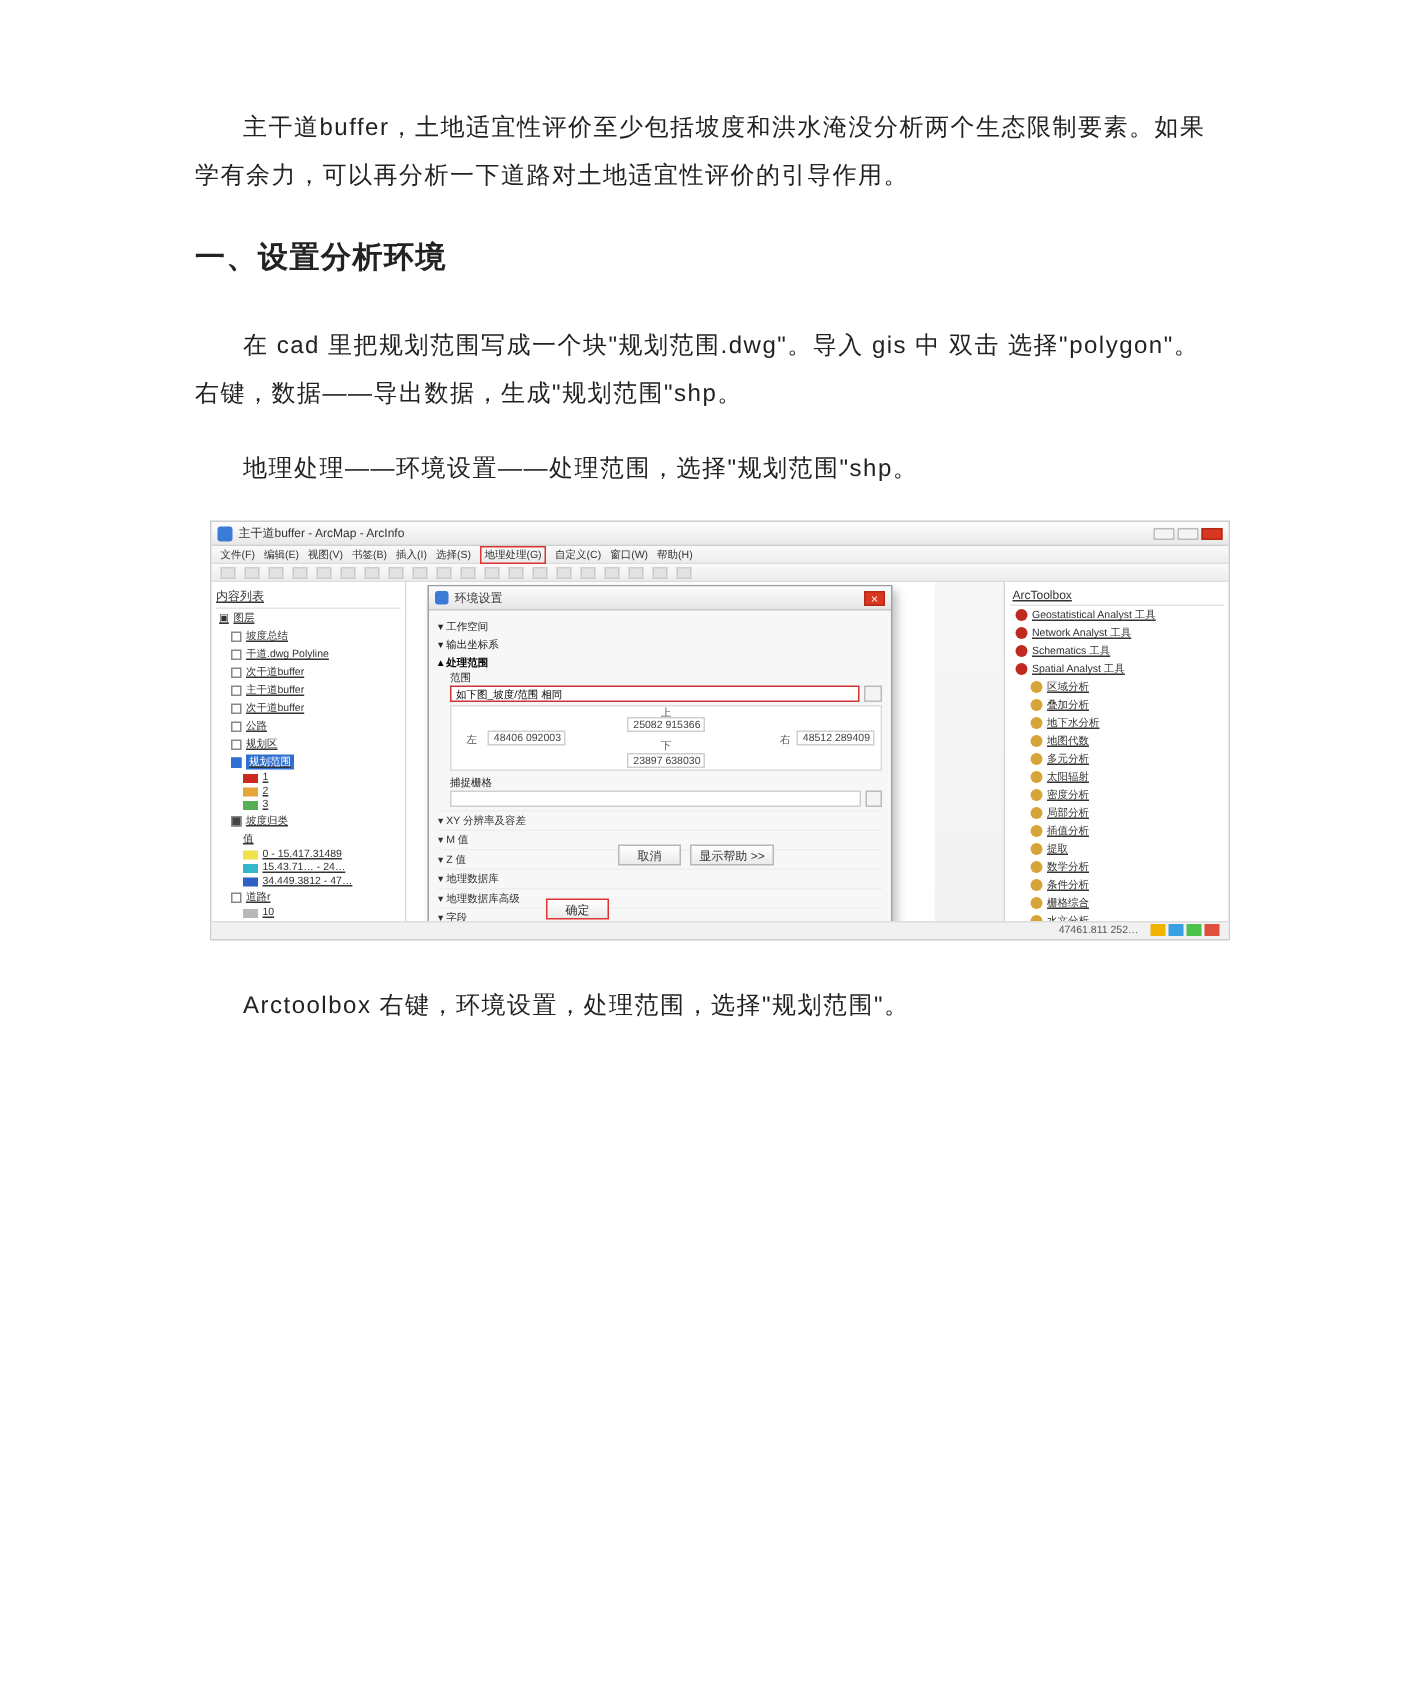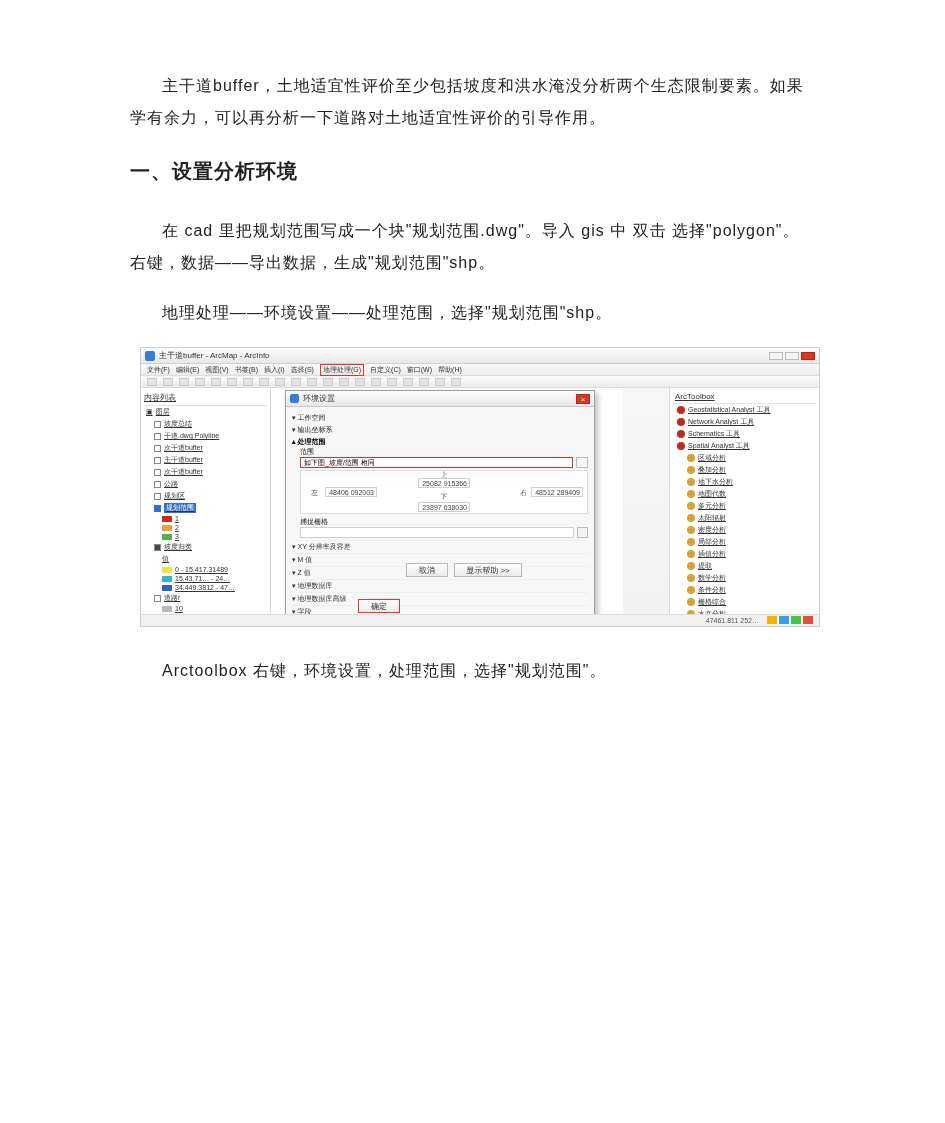--- a/index.html
+++ b/index.html
@@ -254,21 +254,21 @@
                 <div class="ci">▾ <span>地理数据库</span></div>
                 <div class="ci">▾ <span>地理数据库高级</span></div>
                 <div class="ci">▾ <span>字段</span></div>
                 <div class="ci">▾ <span>随机数</span></div>
 
               </div>
             </div>
             <div class="dbuttons">
               <div class="btn primary">确定</div>
               <div class="btn">取消</div>
-              <div class="btn" style="width:68px;">显示帮助 &gt;&gt;</div>
+              <div class="btn" style="width:56px;">显示帮助 &gt;&gt;</div>
             </div>
           </div>
         </div>
 
         <div class="rightpane">
           <div class="pane-title">ArcToolbox</div>
           <div id="toolbox-list">
               <div class="rt-item indent0">
                 <span class="ri red"></span>
                 <span>Geostatistical Analyst 工具</span>

